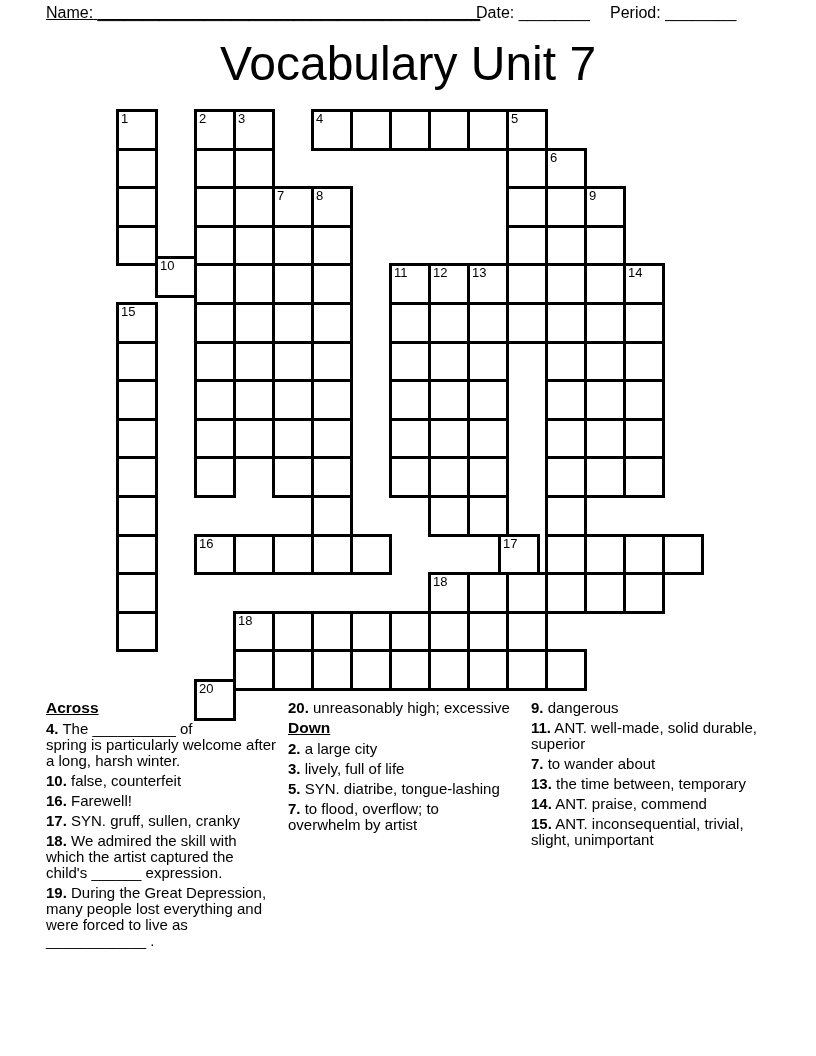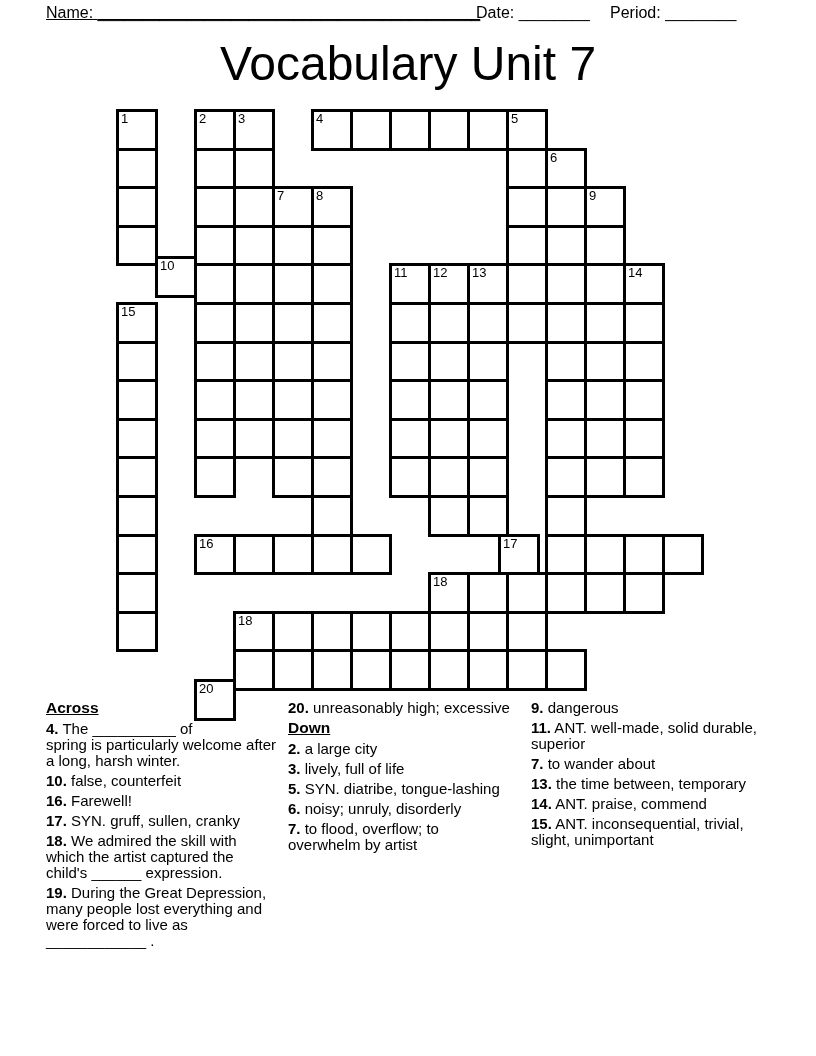--- a/index.html
+++ b/index.html
@@ -266,21 +266,20 @@
     <div class="clue"><b>17.</b><span> SYN. gruff, sullen, cranky</span></div>
     <div class="clue"><b>18.</b><span> We admired the skill with which the artist captured the child's ______ expression.</span></div>
     <div class="clue"><b>19.</b><span> During the Great Depression, many people lost everything and were forced to live as ____________ .</span></div>
   </div>
 <div class="clue-col" id="clue-col-2">
     <div class="clue"><b>20.</b><span> unreasonably high; excessive</span></div>
     <div class="clue-heading">Down</div>
     <div class="clue"><b>2.</b><span> a large city</span></div>
     <div class="clue"><b>3.</b><span> lively, full of life</span></div>
     <div class="clue"><b>5.</b><span> SYN. diatribe, tongue-lashing</span></div>
-    <div class="clue"><b>6.</b><span> noisy; unruly, disorderly</span></div>
     <div class="clue"><b>7.</b><span> to flood, overflow; to overwhelm by artist</span></div>
   </div>
 <div class="clue-col" id="clue-col-3">
     <div class="clue"><b>9.</b><span> dangerous</span></div>
     <div class="clue"><b>11.</b><span> ANT. well-made, solid durable, superior</span></div>
     <div class="clue"><b>7.</b><span> to wander about</span></div>
     <div class="clue"><b>13.</b><span> the time between, temporary</span></div>
     <div class="clue"><b>14.</b><span> ANT. praise, commend</span></div>
     <div class="clue"><b>15.</b><span> ANT. inconsequential, trivial, slight, unimportant</span></div>
   </div>

